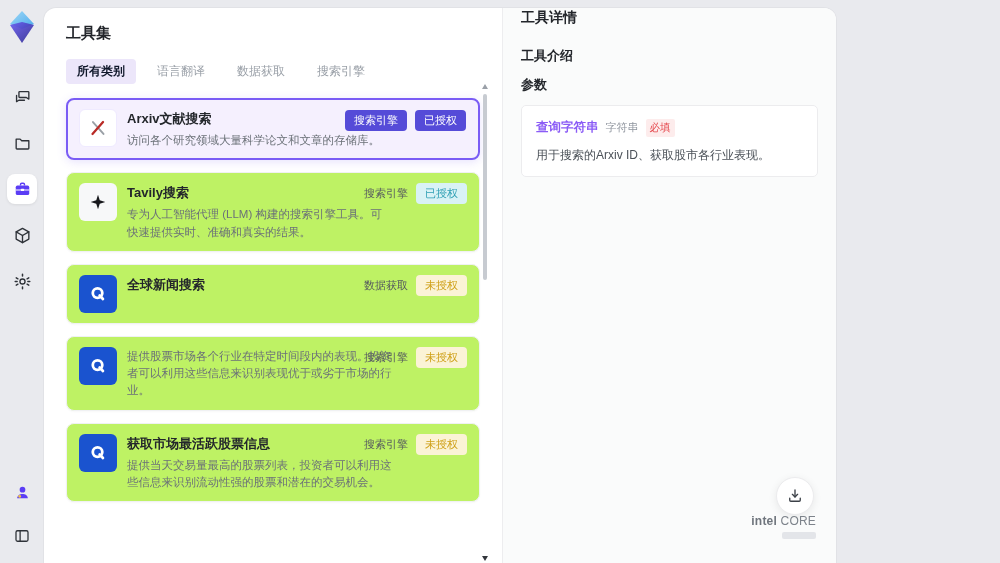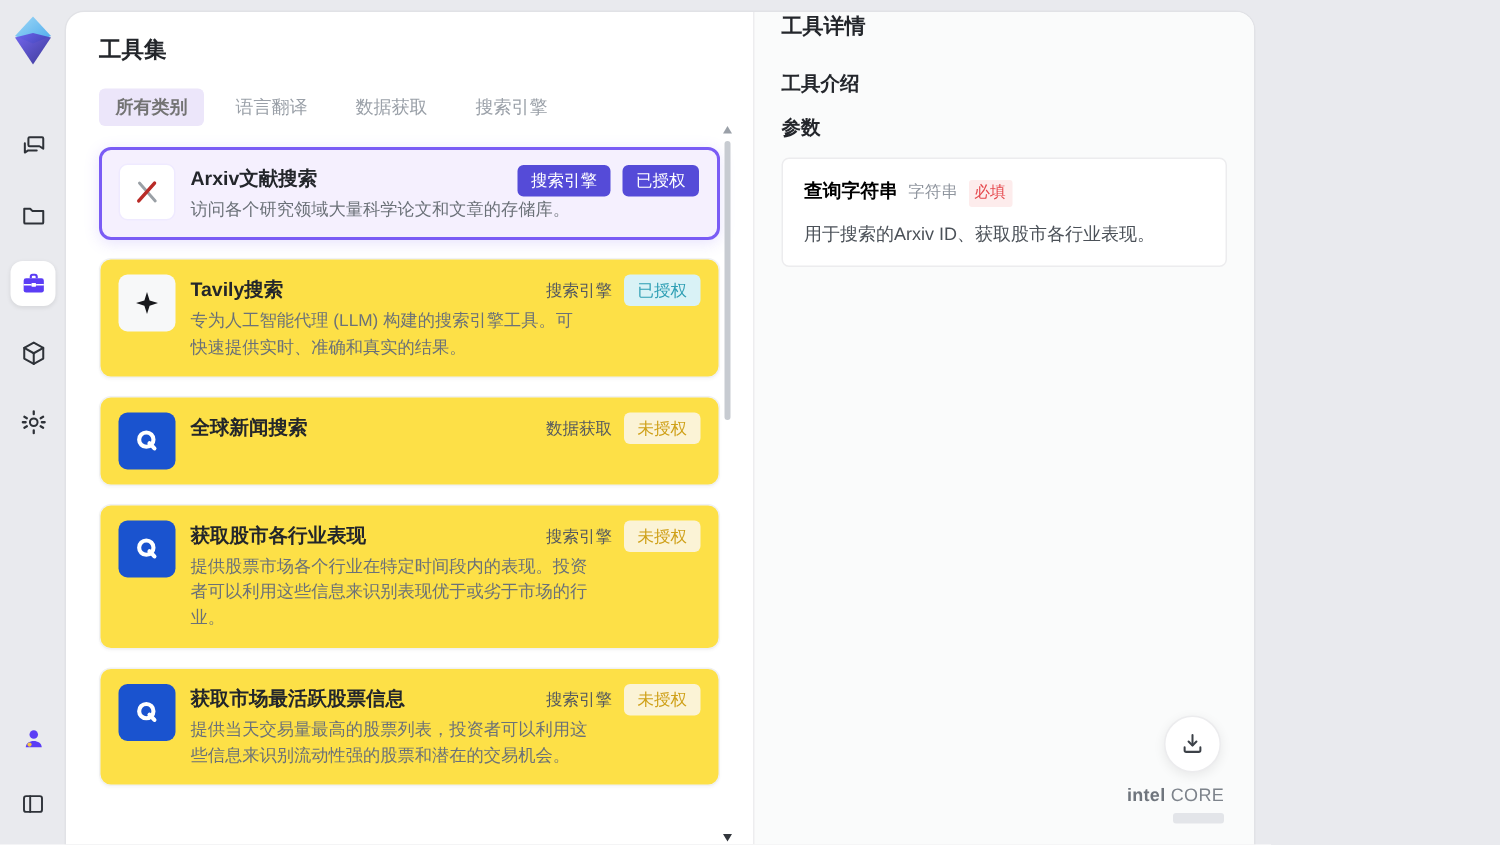--- a/index.html
+++ b/index.html
@@ -34,27 +34,27 @@
   }
 
   
   .tools-col { width:458px; flex:none; padding:16px 0 0 22px; position:relative; }
   .page-title { font-size:15px; font-weight:bold; margin-bottom:16px; }
   .tabs { display:flex; align-items:center; gap:10px; margin-bottom:14px; }
   .tab {
     font-size:12px; color:#9aa0a8; padding:4px 11px; border-radius:4px; cursor:pointer;
     white-space:nowrap;
   }
-  .tab.active { background:#ece6fa; color:#737373; font-weight:bold; }
+  .tab.active { background:#ece6fa; color:#0f172a; font-weight:bold; }
 
   .tools-list { width:414px; }
   .card {
     position:relative; display:flex; gap:10px; padding:10px 12px;
     border:1px solid #f0f1f3; border-radius:8px; margin-bottom:12px;
-    background:#fde047; box-shadow:0 1px 2px rgba(0,0,0,.03); cursor:pointer;
+    background:#bef264; box-shadow:0 1px 2px rgba(0,0,0,.03); cursor:pointer;
   }
   .card.selected {
     border:2px solid #7a5cf5; background:#f5f0fe; padding:9px 11px;
     box-shadow:0 2px 10px rgba(122,92,245,.18);
   }
   .tool-icon {
     width:38px; height:38px; flex:none; border-radius:6px;
     display:flex; align-items:center; justify-content:center;
     background:#f6f7f8; font-size:20px;
   }
@@ -81,31 +81,31 @@
 
   
   .detail-col { flex:1; background:#fafbfb; border-left:1px solid #ededef; padding:1px 18px; position:relative; }
   .detail-title { font-size:14px; font-weight:bold; margin-bottom:20px; }
   .section-heading { font-size:13px; font-weight:bold; margin-bottom:11px; }
   .info-box {
     background:#ffffff; border:1px solid #ececee; border-radius:5px;
     padding:12px 14px; font-size:12px; color:#33383f; line-height:1.5; margin-bottom:22px;
   }
   .param-head { display:flex; align-items:baseline; gap:7px; margin-bottom:9px; }
-  .param-name { font-size:12.5px; font-weight:bold; color:#000000; }
+  .param-name { font-size:12.5px; font-weight:bold; color:#8b5cf6; }
   .param-type { font-size:11px; color:#8f959e; }
   .param-required { font-size:10.5px; color:#e5484d; background:#fdecec; padding:1px 4px; border-radius:2px; }
   .param-desc { font-size:12px; color:#4b5158; }
 
   .download-fab {
     position:absolute; right:22px; bottom:48px; width:38px; height:38px; border-radius:50%;
     background:#ffffff; border:1px solid #ececee; box-shadow:0 2px 8px rgba(0,0,0,.08);
     display:flex; align-items:center; justify-content:center; cursor:pointer;
   }
-  .chip-brand { position:absolute; right:20px; bottom:14px; text-align:right; }
+  .chip-brand { position:absolute; right:20px; bottom:24px; text-align:right; }
   .chip-brand .wordmark { font-size:12px; color:#7d838b; letter-spacing:.2px; }
   .chip-brand .wordmark b { font-weight:bold; color:#6f757d; }
   .chip-watermark { margin-top:3px; margin-left:auto; width:34px; height:7px; border-radius:2px; background:#e3e5e9; }
 
   svg { display:block; }
 </style>
 </head>
 <body>
 
 <div class="app">
@@ -254,21 +254,20 @@
   </div>
 
   <div class="card">
     <div class="tool-icon q-news-icon">
               <svg width="22" height="22" viewBox="0 0 24 24">
                 <circle cx="11.5" cy="11" r="5.2" fill="none" stroke="#ffffff" stroke-width="3"></circle>
                 <path d="M13.8 13.6l3.6 3.8" stroke="#ffffff" stroke-width="3" stroke-linecap="round"></path>
               </svg>
             </div>
     <div class="card-body">
-      <div class="card-title">获取股市各行业表现</div>
       <div class="card-desc">提供股票市场各个行业在特定时间段内的表现。投资者可以利用这些信息来识别表现优于或劣于市场的行业。</div>
     </div>
     <div class="badges">
       <span class="badge cat-badge text">搜索引擎</span>
       <span class="badge auth-badge badge-yellow">未授权</span>
     </div>
   </div>
 
   <div class="card">
     <div class="tool-icon q-news-icon">

